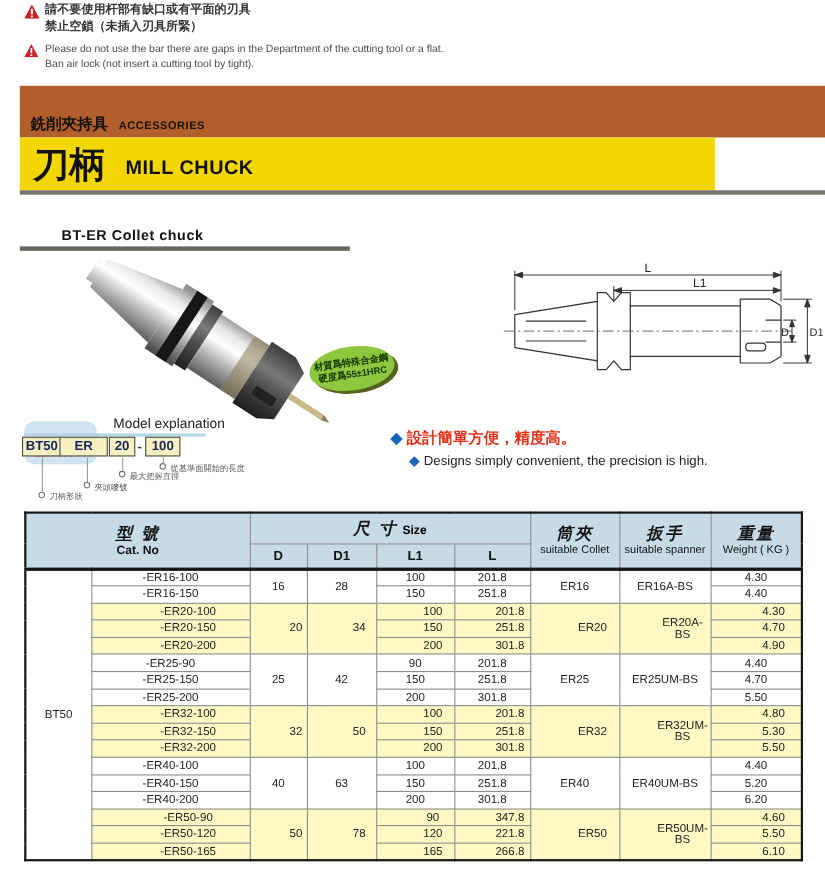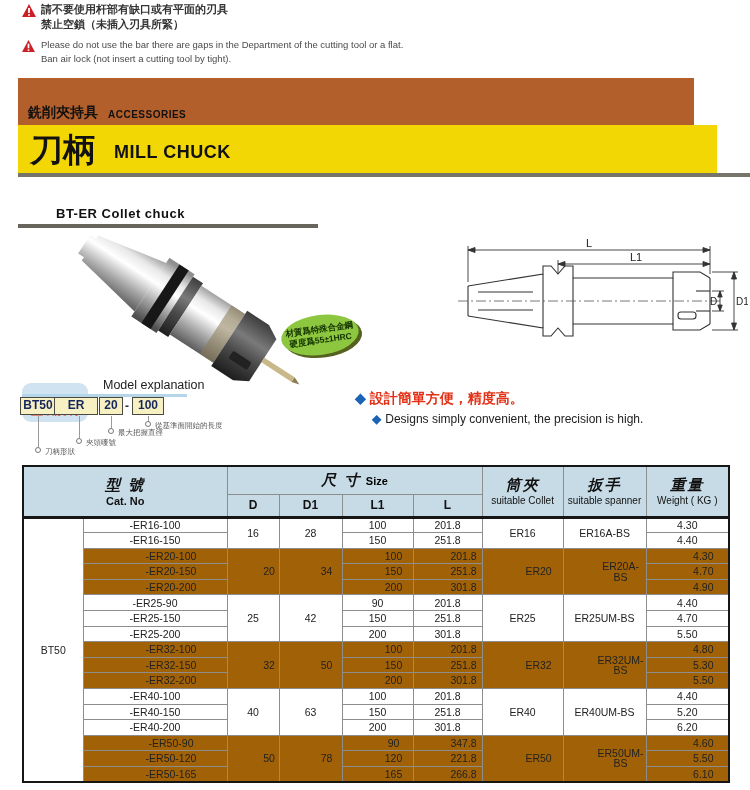--- a/index.html
+++ b/index.html
@@ -6,24 +6,24 @@
   * { margin:0; padding:0; box-sizing:border-box; }
   body { background:#ffffff; font-family:"Liberation Sans", sans-serif; }
   .page { position:relative; width:750px; height:790px; background:#fff; overflow:hidden; }
 
   
   .warn-icon { position:absolute; width:14px; height:13px; }
   .warn-zh { position:absolute; left:41px; font-size:11px; font-weight:bold; color:#333; line-height:15px;font-family:Liberation Serif, serif; }
   .warn-en { position:absolute; left:41px; font-size:9.5px; color:#4a4a4a; line-height:13.5px; }
 
   
-  .band-brown { position:absolute; left:18px; top:78px; width:676px; height:47px; background:#b25f2b; }
+  .band-brown { position:absolute; left:18px; top:78px; width:732px; height:47px; background:#b25f2b; }
   .cat-zh { position:absolute; left:10px; bottom:3px; font-size:14px; font-weight:bold; color:#111; }
   .cat-en { position:absolute; left:90px; bottom:5px; font-size:10px; font-weight:bold; color:#111; letter-spacing:0.5px; }
-  .band-yellow { position:absolute; left:18px; top:125px; width:699px; height:48px; background:#f3d704; }
+  .band-yellow { position:absolute; left:18px; top:125px; width:632px; height:48px; background:#f3d704; }
   .title-zh { position:absolute; left:12px; top:3px; font-size:33px; font-weight:bold; color:#111; }
   .title-en { position:absolute; left:96px; top:17px; font-size:18px; font-weight:bold; color:#111; letter-spacing:0.5px; }
   .strip-gray { position:absolute; left:18px; top:173px; width:732px; height:4px; background:#76746b; }
   .banner { position:absolute; left:18px; top:177px; width:302px; height:28px; background:#67655c; border-bottom-right-radius:18px; }
   .ball { position:absolute; left:5px; top:2px; width:23px; height:23px; border-radius:50%;
           background:radial-gradient(circle at 35% 30%, #ffdcc6, #ef9b72 45%, #c8512a 80%, #a93f1e); }
   .banner-text { position:absolute; left:34px; top:3px; font-size:18px; font-weight:bold; color:#0d0d0d; letter-spacing:1px; }
   .series-sub { position:absolute; left:56px; top:206px; font-size:13px; font-weight:bold; color:#111; letter-spacing:0.5px; }
   .rule { position:absolute; left:18px; top:224px; width:300px; height:4px; background:#67655c; }
 
@@ -61,21 +61,21 @@
   .tbl thead th { background:#c7dbe6; }
   .tbl thead tr.h1 th { height:28px; }
   .tbl thead tr.h2 th { height:23px; }
   .tbl thead { border-bottom:3px solid #161616; }
   .zh-h { font-size:15px; font-weight:bold; color:#111; letter-spacing:2px;font-style:italic; }
   .en-h { font-size:11px; font-weight:bold; color:#111; letter-spacing:0; }
   .en-s { font-size:10px; font-weight:normal; color:#111; }
   .size-en { font-size:11px; font-weight:bold; letter-spacing:0; }
   .sub-h { font-size:12px; font-weight:bold; color:#111; }
   .tbl tbody td { height:15.6px; font-size:10.5px; color:#222; line-height:1; }
-  .tbl tbody tr.beige td { background:#a16207;padding-left:32px; }
+  .tbl tbody tr.beige td { background:#fef9c3;padding-left:32px; }
   .tbl tbody tr.white td { background:#ffffff; }
   .tbl tbody td.shank { background:#ffffff; font-size:10.5px; }
   .tbl tbody tr.gstart td { border-top:1px solid #6e6e6e; }
 </style>
 </head>
 <body>
 
 <div class="page">
 
   <svg class="warn-icon" style="left:22px; top:4px;" viewBox="0 0 14 13">

